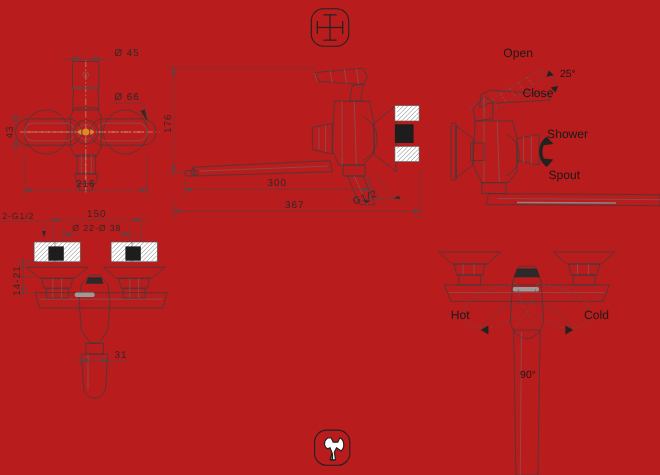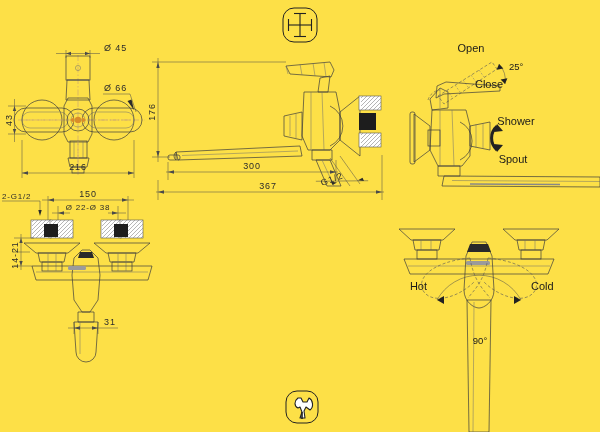--- a/index.html
+++ b/index.html
@@ -4,21 +4,21 @@
 <style>
   html, body {
     margin: 0;
     padding: 0;
     background: #ffffff;
   }
   #sheet {
     position: relative;
     width: 600px;
     height: 432px;
-    background: #fde047;
+    background: #b91c1c;
     font-family: "Liberation Sans", sans-serif;
     overflow: hidden;
   }
   #sheet svg {
     position: absolute;
     left: 0;
     top: 0;
   }
   .dimtext {
     font-family: "Liberation Sans", sans-serif;

